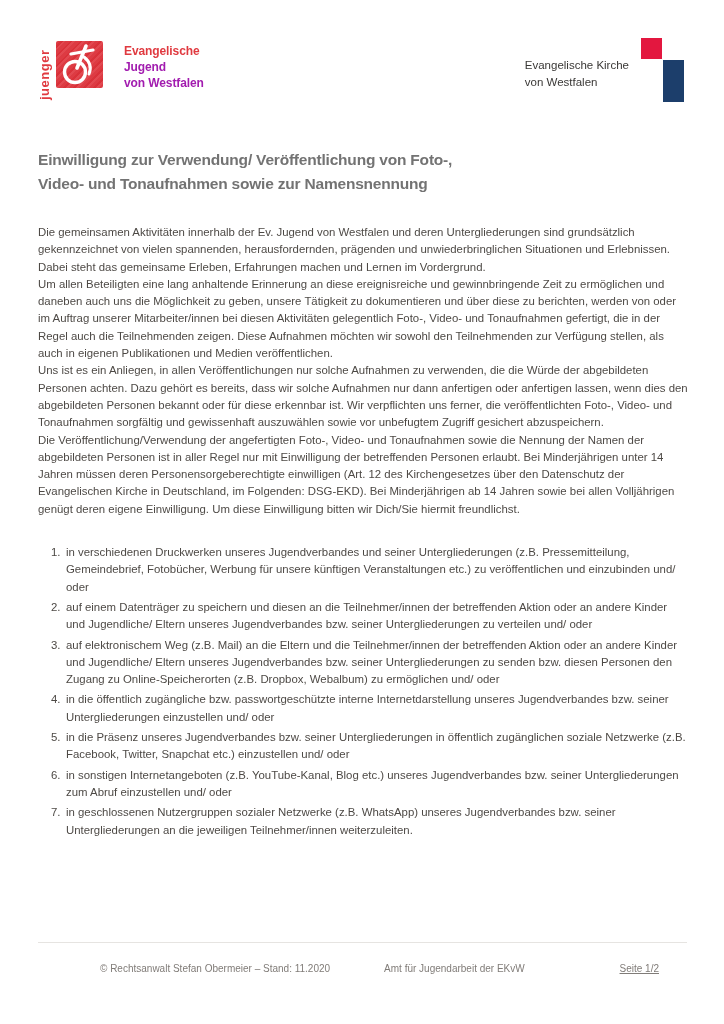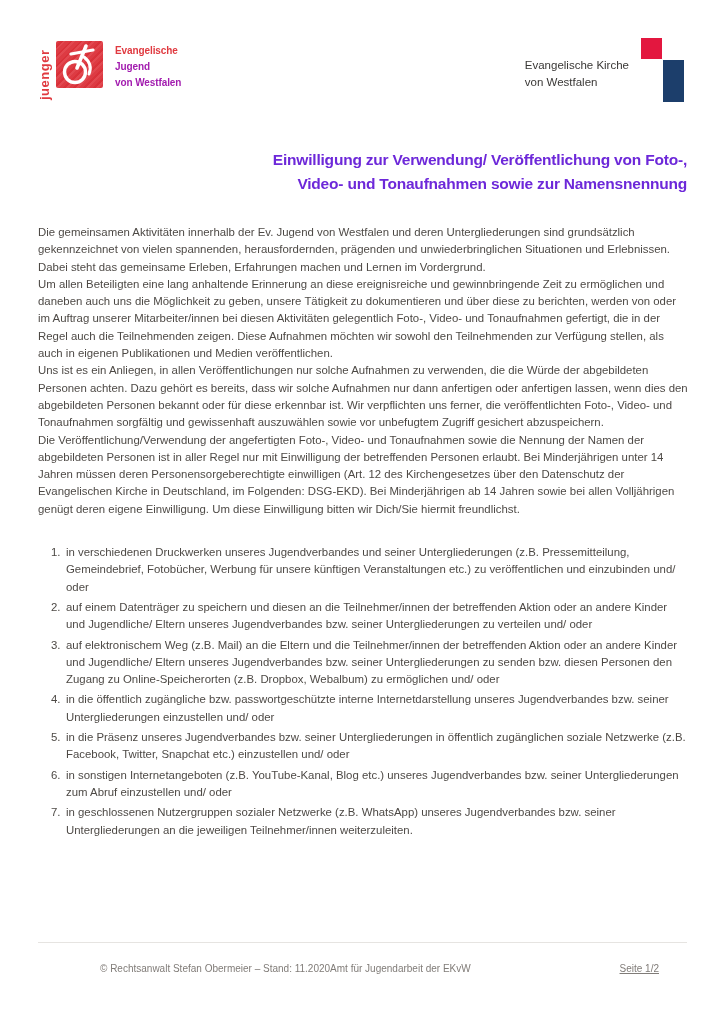--- a/index.html
+++ b/index.html
@@ -17,36 +17,36 @@
     writing-mode:vertical-rl; transform:rotate(180deg);
     font-weight:bold; font-size:13px; letter-spacing:0.5px;
     color:#e03a40; height:62px; margin-right:4px; line-height:14px;
   }
   .logo-square {
     width:47px; height:47px; background:#dd3b43; position:relative; margin-top:3px;
     background-image:repeating-linear-gradient(135deg,#dd3b43 0 3px,#d93139 3px 5px,#e24850 5px 7px);
     border-radius:2px;
   }
   .logo-square svg { position:absolute; inset:0; }
-  .brand-left-text { margin-left:12px; margin-top:5px;
-    font-weight:bold; font-size:10px; line-height:16px; letter-spacing:-0.1px; }
+  .brand-left-text { margin-left:21px; margin-top:5px;
+    font-weight:bold; font-size:12px; line-height:16px; letter-spacing:-0.1px; }
   .brand-red  { color:#e03a40; }
   .brand-blue { color:#a21caf; }
 
   .brand-right { display:flex; align-items:center; }
   .ekvw-text { font-size:11.5px; line-height:17px; color:#3a3836; margin-top:6px; margin-right:12px; }
   .ekvw-mark { position:relative; width:46px; height:66px; }
   .ekvw-red  { position:absolute; left:0;  top:0;  width:21px; height:21px; background:#e3173f; }
   .ekvw-navy { position:absolute; left:22px; top:22px; width:21px; height:42px; background:#1c3e6b; }
 
   
   .title {
     position:absolute; top:148px; left:38px; width:649px;
-    text-align:right; font-weight:bold; font-size:15.5px; line-height:24px;
-    color:#6d28d9; letter-spacing:-0.2px;
+    text-align:left; font-weight:bold; font-size:15.5px; line-height:24px;
+    color:#737373; letter-spacing:-0.2px;
   }
 
   
   .body-text { position:absolute; top:224px; left:38px; width:650px;
                font-size:11.4px; line-height:17.3px; }
   .body-text p { margin:0; }
   .grp { margin-top:20px; }
   .grp-first { margin-top:0; }
   .grp-intro { margin-top:23px; }
 
@@ -54,23 +54,23 @@
   ol.consent-list li { display:flex; margin-bottom:3px; }
   ol.consent-list .num { width:15px; flex:0 0 15px; text-align:left; margin-left:13px; }
   ol.consent-list .txt { flex:1; }
 
   
   .footer-rule { position:absolute; top:942px; left:38px; right:37px;
                  border-top:1px solid #e6e4e1; }
   .footer { position:absolute; top:963px; left:38px; right:37px;
             display:flex; justify-content:space-between;
             font-size:10px; color:#807c78; }
-  .footer-left { display:flex; }
+  .footer-left { display:flex;gap:12px; }
   .footer-copyright { margin-left:62px; }
-  .footer-dept { }
+  .footer-dept { margin-left:42px; }
   .footer-page { margin-right:28px;text-decoration:underline; }
 </style>
 </head>
 <body>
 
 <div class="page">
 
   <div class="header">
     <div class="brand-left">
       <div class="vert-text">juenger</div>

